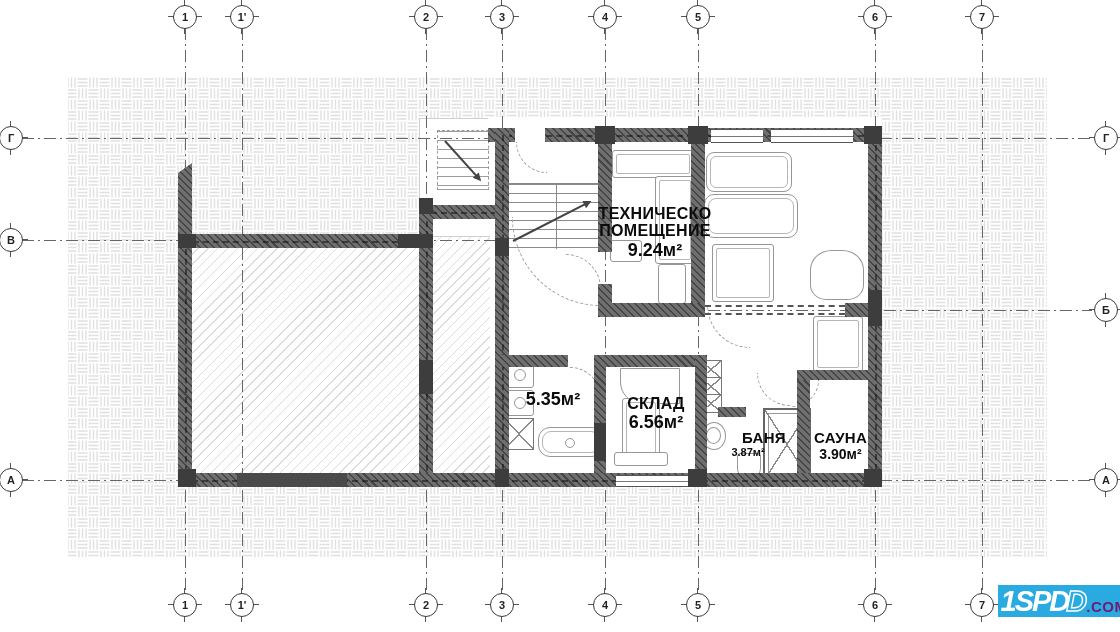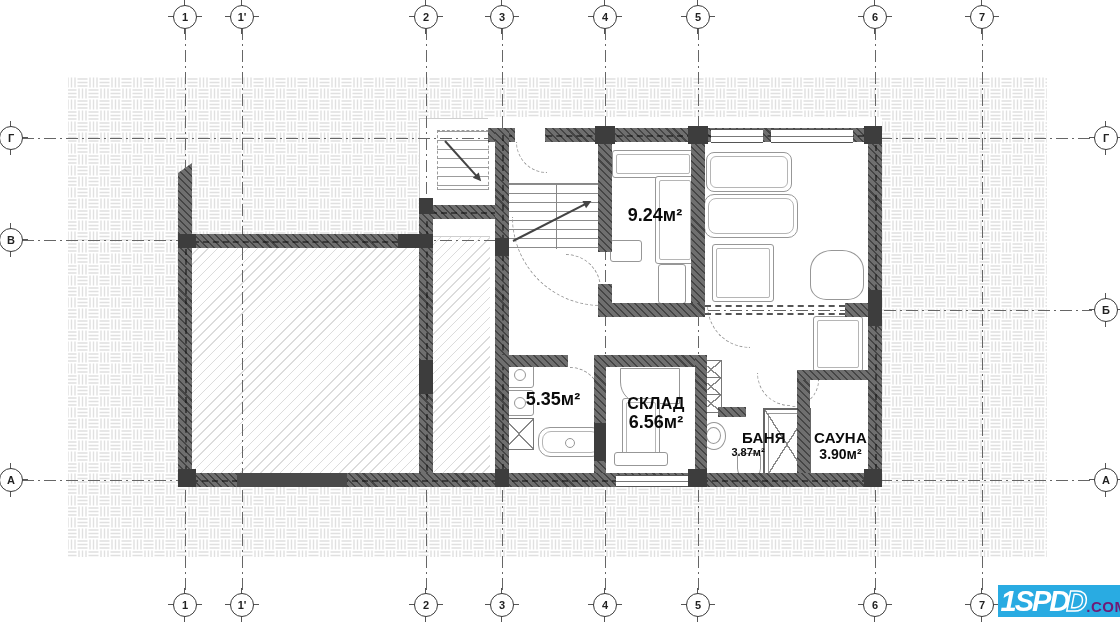--- a/index.html
+++ b/index.html
@@ -220,20 +220,21 @@
   <div class="p" style="left:688px;top:126px;width:20px;height:18px;"></div>
   <div class="p" style="left:864px;top:126px;width:18px;height:18px;"></div>
   <div class="p" style="left:868px;top:290px;width:14px;height:36px;"></div>
   <div class="p" style="left:864px;top:469px;width:18px;height:18px;"></div>
   <div class="p" style="left:495px;top:469px;width:14px;height:18px;"></div>
   <div class="p" style="left:688px;top:469px;width:19px;height:18px;"></div>
   <div class="p" style="left:495px;top:238px;width:14px;height:18px;"></div>
   <div class="p" style="left:594px;top:423px;width:12px;height:38px;"></div>
 
   <div class="rl" style="left:585px;top:205px;width:140px;">
+    <div class="rn">ТЕХНИЧЕСКО ПОМЕЩЕНИЕ</div>
     <div class="ra">9.24м²</div>
   </div>
   <div class="rl" style="left:493px;top:389px;width:120px;">
     <div class="ra">5.35м²</div>
   </div>
   <div class="rl" style="left:606px;top:395px;width:100px;">
     <div class="rn">СКЛАД</div>
     <div class="ra">6.56м²</div>
   </div>
   <div class="rl" style="left:708px;top:430px;width:80px;">

